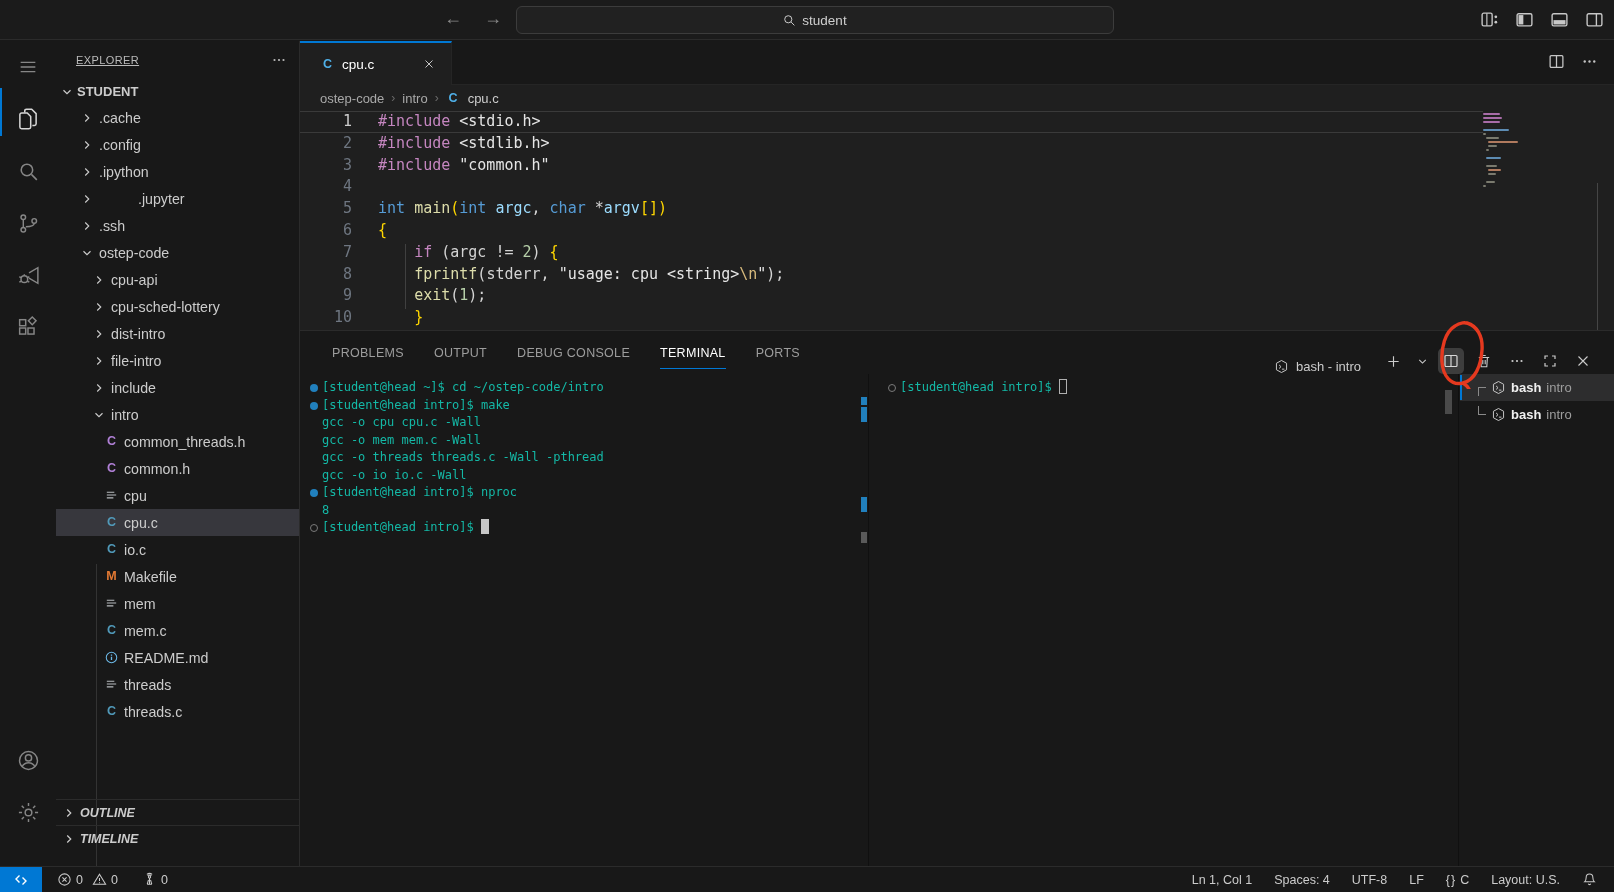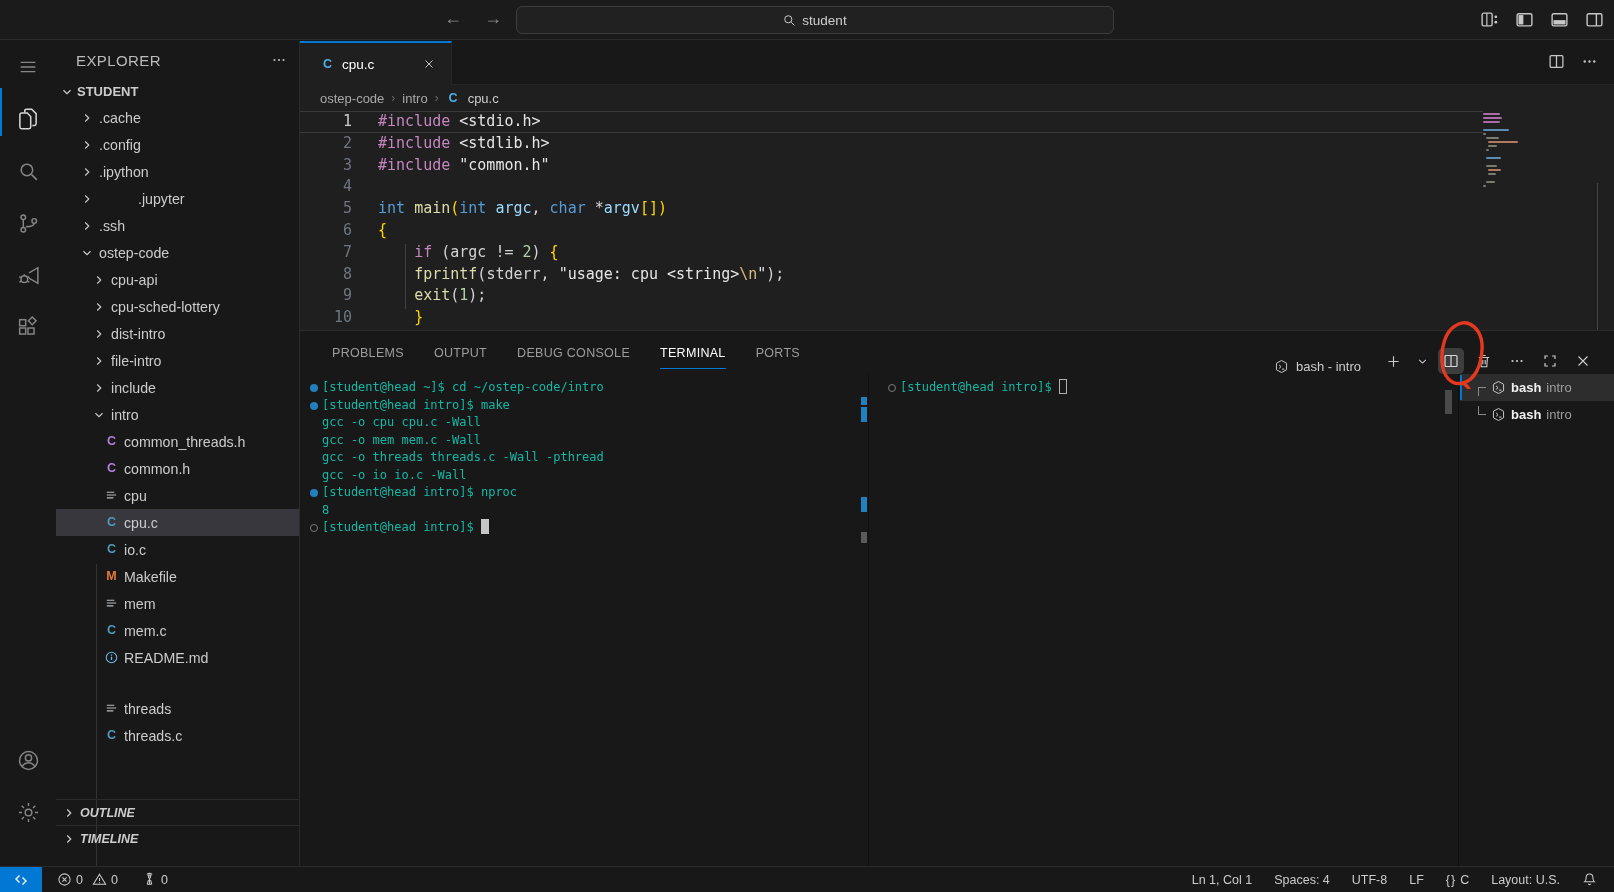--- a/index.html
+++ b/index.html
@@ -23,21 +23,21 @@
   
   #activitybar { left:0; top:41px; width:56px; height:825px; background:#181818; }
   .act-item { width:56px; height:52px; display:flex; align-items:center; justify-content:center; color:#868686; }
   .act-item.active { color:#d7d7d7; }
   #act-indicator { left:0; top:47px; width:2px; height:48px; background:#0078d4; }
   #act-bottom { position:absolute; bottom:28px; left:0; width:56px; }
 
   
   #sidebar { left:56px; top:41px; width:244px; height:825px; background:#181818; border-right:1px solid #2b2b2b; }
   #sidebar-header { height:38px; display:flex; align-items:center; justify-content:space-between; padding:0 12px 0 20px;
-    font-size:15px; color:#bbbbbb; letter-spacing:.4px; }
+    font-size:11px; color:#bbbbbb; letter-spacing:.4px;text-decoration:underline; }
   #section-student { height:25px; display:flex; align-items:center; gap:3px; padding-left:4px; font-weight:bold; font-size:13px; color:#cccccc; }
   #tree { position:relative; }
   .trow { height:27px; display:flex; align-items:center; gap:5px; color:#cccccc; font-size:14.2px; white-space:nowrap; }
   .trow.sel { background:#37373d; }
   .trow .chev { color:#cccccc; width:14px; height:14px; flex:none; }
   .fic { width:15px; height:15px; flex:none; font-size:12.5px; font-weight:bold; line-height:15px; text-align:center; font-family:"Liberation Sans",sans-serif; }
   .cblue { color:#519aba; } .cpurple { color:#b180d7; } .morange { color:#e37933; }
   #indent-guide { left:40px; top:460px; width:1px; height:318px; background:#333333; }
   .side-section { height:26px; border-top:1px solid #2b2b2b; display:flex; align-items:center; gap:4px; padding-left:6px;
     font-weight:bold; font-size:12.5px; color:#cccccc; }
@@ -346,21 +346,21 @@
         <b class="fic cblue">C</b>
         <span class="tlabel">mem.c</span>
       </div>
       <div class="trow" style="padding-left: 48px;">
         <svg class="fic" viewBox="0 0 16 16">
           <circle cx="8" cy="8" r="5.6" stroke="#6cb8e6" fill="none" stroke-width="1.1"></circle>
           <path d="M8 7.2v3.4M8 4.8v1.3" stroke="#6cb8e6" stroke-width="1.4"></path>
         </svg>
         <span class="tlabel">README.md</span>
       </div>
-      <div class="trow" style="padding-left: 48px; margin-top: 24px;">
+      <div class="trow" style="padding-left: 48px;">
         <svg class="fic" viewBox="0 0 16 16">
           <path d="M3 4.5h8M3 7.5h10M3 10.5h7" stroke="#b8bcbf" stroke-width="1.2"></path>
         </svg>
         <span class="tlabel">threads</span>
       </div>
       <div class="trow" style="padding-left: 48px;">
         <b class="fic cblue">C</b>
         <span class="tlabel">threads.c</span>
       </div>
     </div>

